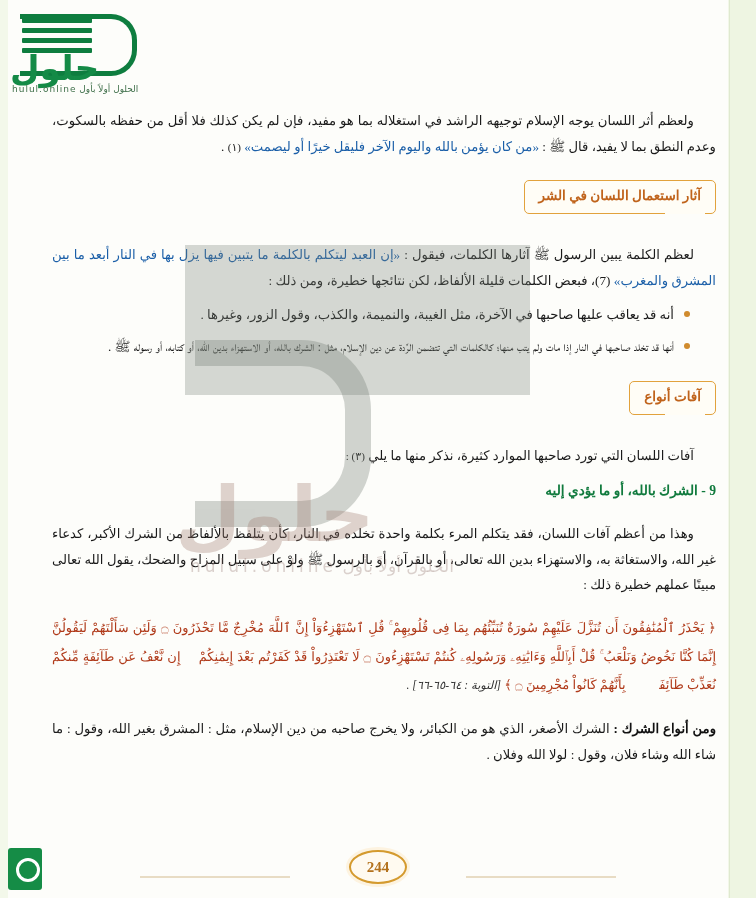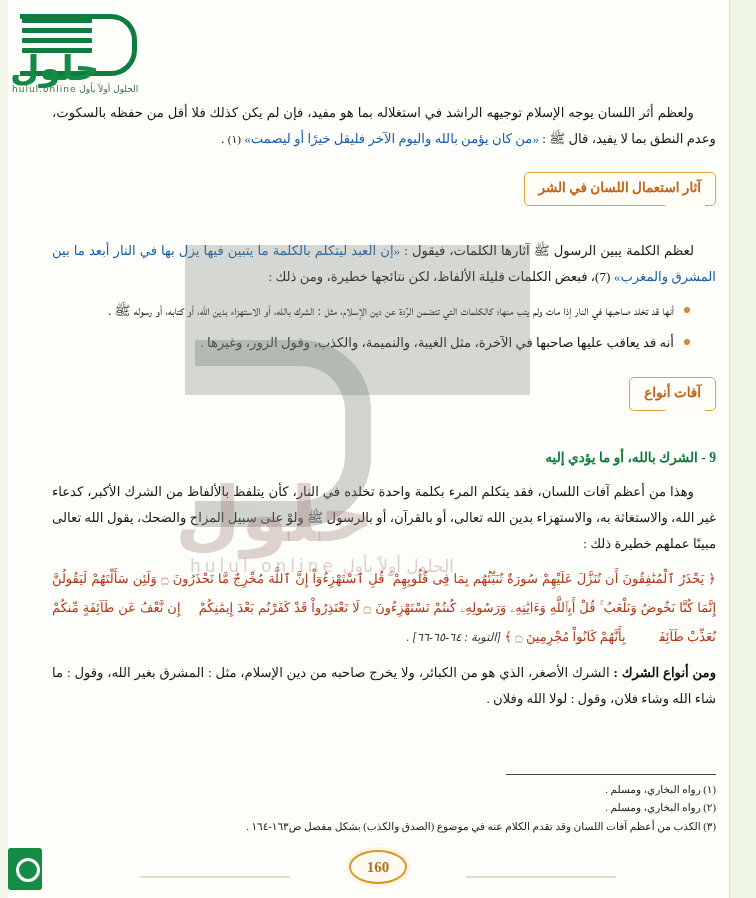--- a/index.html
+++ b/index.html
@@ -50,41 +50,41 @@
   .left-rail{
     position:absolute;top:0;left:0;width:8px;height:898px;
     background:#f3f8ea;
   }
   .content{
     position:absolute;top:92px;right:40px;left:52px;
     text-align:justify;
     line-height:1.95;
     font-size:13.2px;
   }
-  p{margin:8px 0 9px 0;}
+  p{margin:16px 0 9px 0;}
   .indent{text-indent:22px;}
   .hadith{color:#1b5fa8;}
   .quran{
     color:#b03a1a;
     font-size:13px;
     line-height:2.2;
     text-align:justify;
     direction:rtl;
   }
   .quran .ref{color:#333;font-size:11.5px;font-style:italic;}
   .section-title{
     display:inline-block;
     border:1px solid #e2a23c;
     border-radius:5px 5px 5px 5px;
     padding:2px 14px 3px 14px;
     color:#c0631b;
     font-weight:bold;
     font-size:13.5px;
     background:#fffdf6;
-    margin:12px 0 24px 0;
+    margin:12px 0 12px 0;
     position:relative;
   }
   .section-title:after{
     content:"";position:absolute;bottom:-1px;right:10px;width:40px;height:3px;background:#fffdf6;
   }
   .subhead{
     color:#107a3d;
     font-weight:bold;
     font-size:13.6px;
     margin:10px 0 6px 0;
@@ -183,53 +183,51 @@
 
     <div class="section-title">آثار استعمال اللسان في الشر</div>
 
     <p class="indent">
       <span>لعظم الكلمة يبين الرسول ﷺ آثارها الكلمات، فيقول :</span>
       <span class="hadith">«إن العبد ليتكلم بالكلمة ما يتبين فيها يزل بها في النار أبعد ما بين المشرق والمغرب»</span>
       <span>(7)، فبعض الكلمات قليلة الألفاظ، لكن نتائجها خطيرة، ومن ذلك :</span>
     </p>
 
     <ul class="bullets">
+      <li>أنه قد يعاقب عليها صاحبها في الآخرة، مثل الغيبة، والنميمة، والكذب، وقول الزور، وغيرها .</li>
       <li>أنها قد تخلد صاحبها في النار إذا مات ولم يتب منها؛ كالكلمات التي تتضمن الرِّدة عن دين الإسلام، مثل : الشرك بالله، أو الاستهزاء بدين الله، أو كتابه، أو رسوله ﷺ .</li>
-      <li>أنه قد يعاقب عليها صاحبها في الآخرة، مثل الغيبة، والنميمة، والكذب، وقول الزور، وغيرها .</li>
     </ul>
 
     <div class="section-title">آفات أنواع</div>
 
+    <p class="indent">
+      <span>آفات اللسان التي تورد صاحبها الموارد كثيرة، نذكر منها ما يلي</span>
+      <span class="sm">(٣) :</span>
+    </p>
 
     <div class="subhead">9 - الشرك بالله، أو ما يؤدي إليه</div>
 
     <p class="indent">وهذا من أعظم آفات اللسان، فقد يتكلم المرء بكلمة واحدة تخلده في النار، كأن يتلفظ بالألفاظ من الشرك الأكبر، كدعاء غير الله، والاستغاثة به، والاستهزاء بدين الله تعالى، أو بالقرآن، أو بالرسول ﷺ ولوْ على سبيل المزاح والضحك، يقول الله تعالى مبينًا عملهم خطيرة ذلك :</p>
 
     <p class="quran">
       <span>﴿ يَحْذَرُ ٱلْمُنَٰفِقُونَ أَن تُنَزَّلَ عَلَيْهِمْ سُورَةٌ تُنَبِّئُهُم بِمَا فِى قُلُوبِهِمْ ۚ قُلِ ٱسْتَهْزِءُوٓاْ إِنَّ ٱللَّهَ مُخْرِجٌ مَّا تَحْذَرُونَ ۝ وَلَئِن سَأَلْتَهُمْ لَيَقُولُنَّ إِنَّمَا كُنَّا نَخُوضُ وَنَلْعَبُ ۚ قُلْ أَبِٱللَّهِ وَءَايَٰتِهِۦ وَرَسُولِهِۦ كُنتُمْ تَسْتَهْزِءُونَ ۝ لَا تَعْتَذِرُواْ قَدْ كَفَرْتُم بَعْدَ إِيمَٰنِكُمْ ۚ إِن نَّعْفُ عَن طَآئِفَةٍ مِّنكُمْ نُعَذِّبْ طَآئِفَةَۢ بِأَنَّهُمْ كَانُواْ مُجْرِمِينَ ۝ ﴾</span>
       <span class="ref">[التوبة : ٦٤-٦٥-٦٦] .</span>
     </p>
 
     <p>
       <span class="bold-lead">ومن أنواع الشرك :</span>
       <span>الشرك الأصغر، الذي هو من الكبائر، ولا يخرج صاحبه من دين الإسلام، مثل : المشرق بغير الله، وقول : ما شاء الله وشاء فلان، وقول : لولا الله وفلان .</span>
     </p>
   </div>
 
-  <div class="footnotes">
-    <div class="rule"></div>
-    <div>(١) رواه البخاري، ومسلم .</div>
-    <div>(٢) رواه البخاري، ومسلم .</div>
-    <div>(٣) الكذب من أعظم آفات اللسان وقد تقدم الكلام عنه في موضوع (الصدق والكذب) بشكل مفصل ص١٦٣-١٦٤ .</div>
-  </div>
 
   <div class="pn-wing l"></div>
   <div class="pn-wing r"></div>
   <div class="page-number">
-    <span class="pn-badge">160</span>
+    <span class="pn-badge">244</span>
   </div>
 
   <div class="bottom-icon"></div>
 
   <div class="watermark">
     <div class="wm-block"></div>
     <div class="wm-d"></div>
     <div class="wm-text">حلول</div>
     <div class="wm-sub">الحلول أولاً بأول  hulul.online</div>
   </div>

